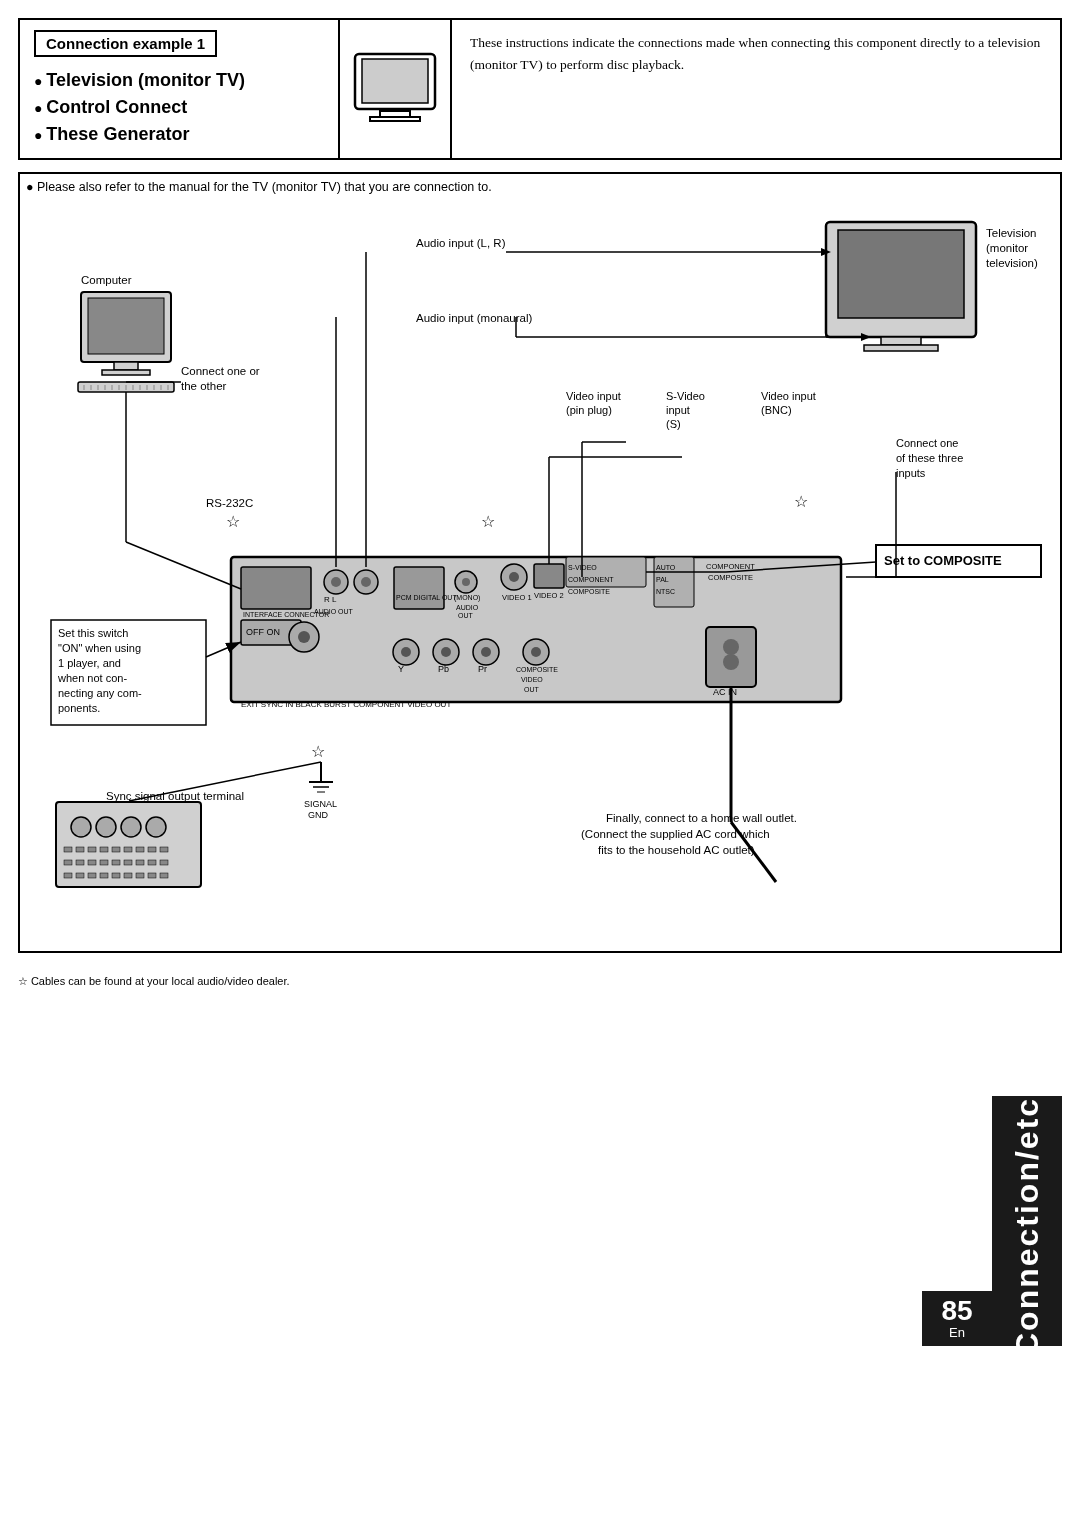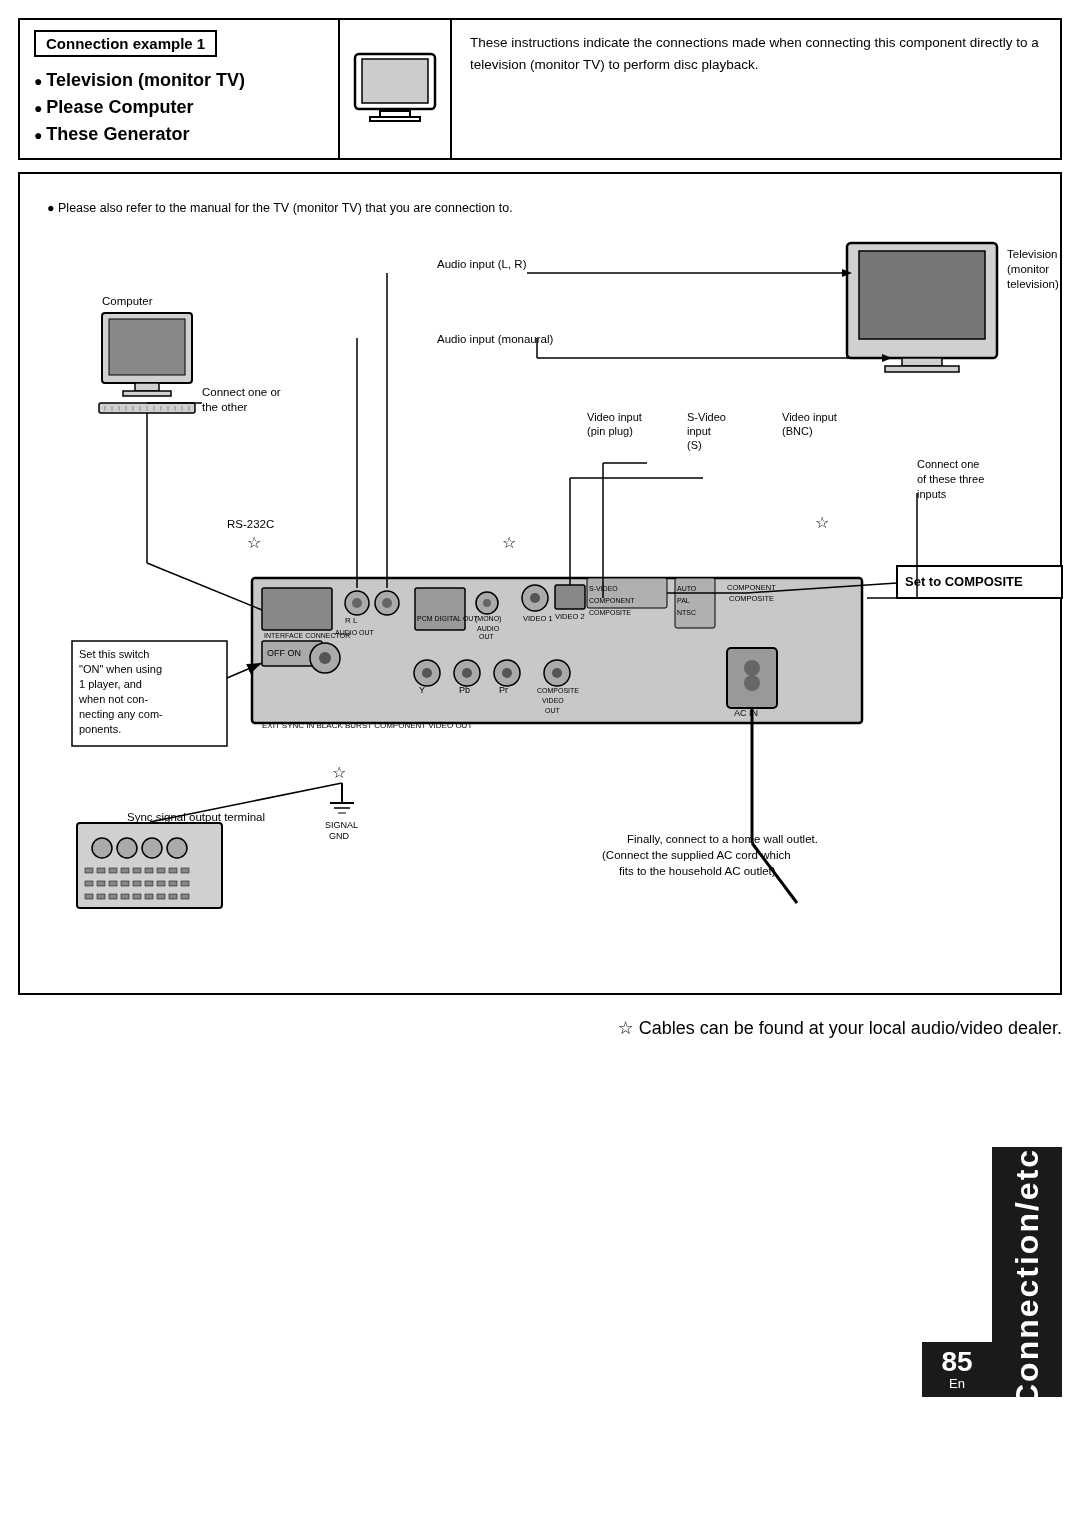--- a/index.html
+++ b/index.html
@@ -58,44 +58,45 @@
     }
     .tv-icon-svg {
       width: 90px;
       height: 80px;
     }
     .header-right {
       flex: 1;
       padding: 12px 18px;
       font-size: 13.5px;
       line-height: 1.6;
+      font-family: Liberation Serif, serif;
     }
 
     
     .main-area {
       border: 2px solid #000;
       margin: 12px 18px 0 18px;
-      padding: 27px;
+      padding: 6px;
       position: relative;
       min-height: 760px;
     }
 
     .bullet-note {
       font-size: 12.5px;
       margin-bottom: 8px;
     }
 
     
     .footer-area {
       margin: 14px 18px 0 18px;
       padding: 8px 0;
     }
     .footer-note {
-      font-size: 18px;
-      text-align: right;
+      font-size: 11px;
+      text-align: left;
     }
 
     
     .side-label-container {
       position: absolute;
       right: 0;
       bottom: 0;
       width: 70px;
       height: 250px;
       background: #1a1a1a;
@@ -144,21 +145,21 @@
     }
   </style>
 </head>
 <body>
 
 <div class="header-section">
   <div class="header-left">
     <div class="connection-example-box">Connection example 1</div>
     <ul class="bullet-list">
       <li>Television (monitor TV)</li>
-      <li>Please Computer</li>
+      <li>Control Connect</li>
       <li>These Generator</li>
     </ul>
   </div>
   <div class="header-middle">
 
     <svg class="tv-icon-svg" viewBox="0 0 90 80">
       <rect x="5" y="5" width="80" height="55" rx="4" fill="none" stroke="#000" stroke-width="2.5"></rect>
       <rect x="12" y="10" width="66" height="44" fill="#ccc" stroke="#000" stroke-width="1.5"></rect>
       <rect x="30" y="62" width="30" height="6" fill="none" stroke="#000" stroke-width="2"></rect>
       <rect x="20" y="68" width="50" height="4" fill="none" stroke="#000" stroke-width="2"></rect>

